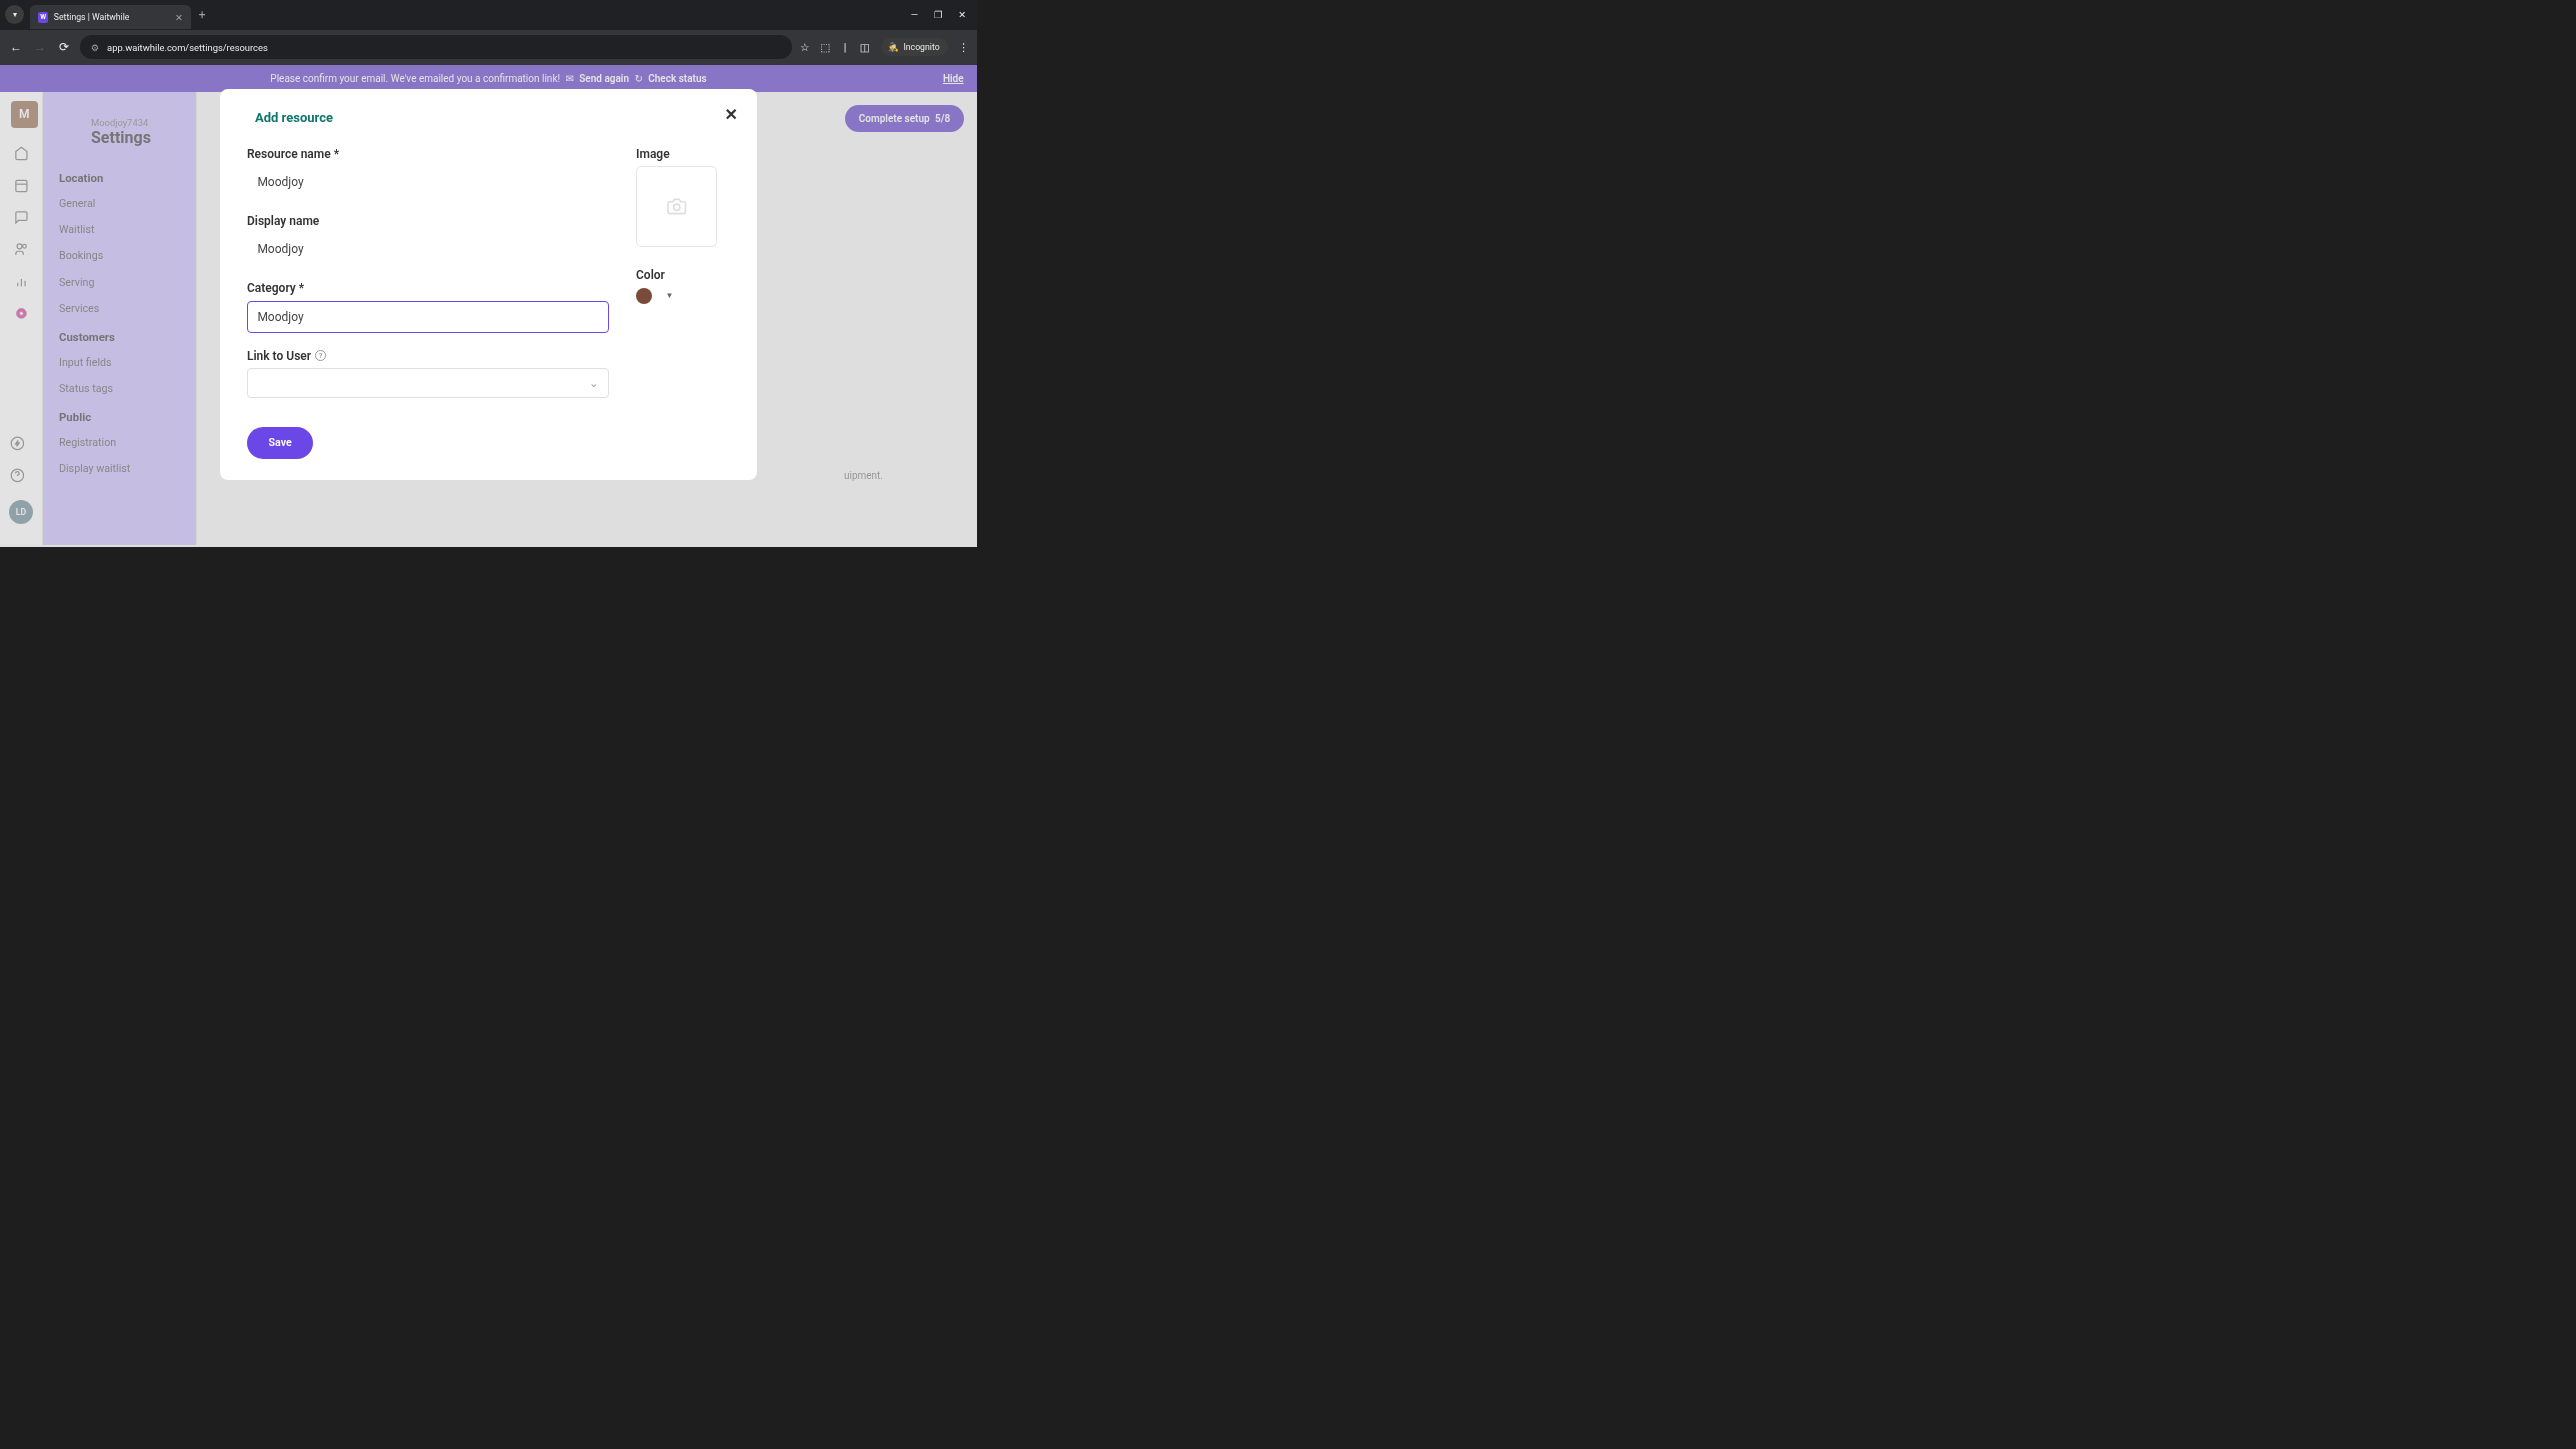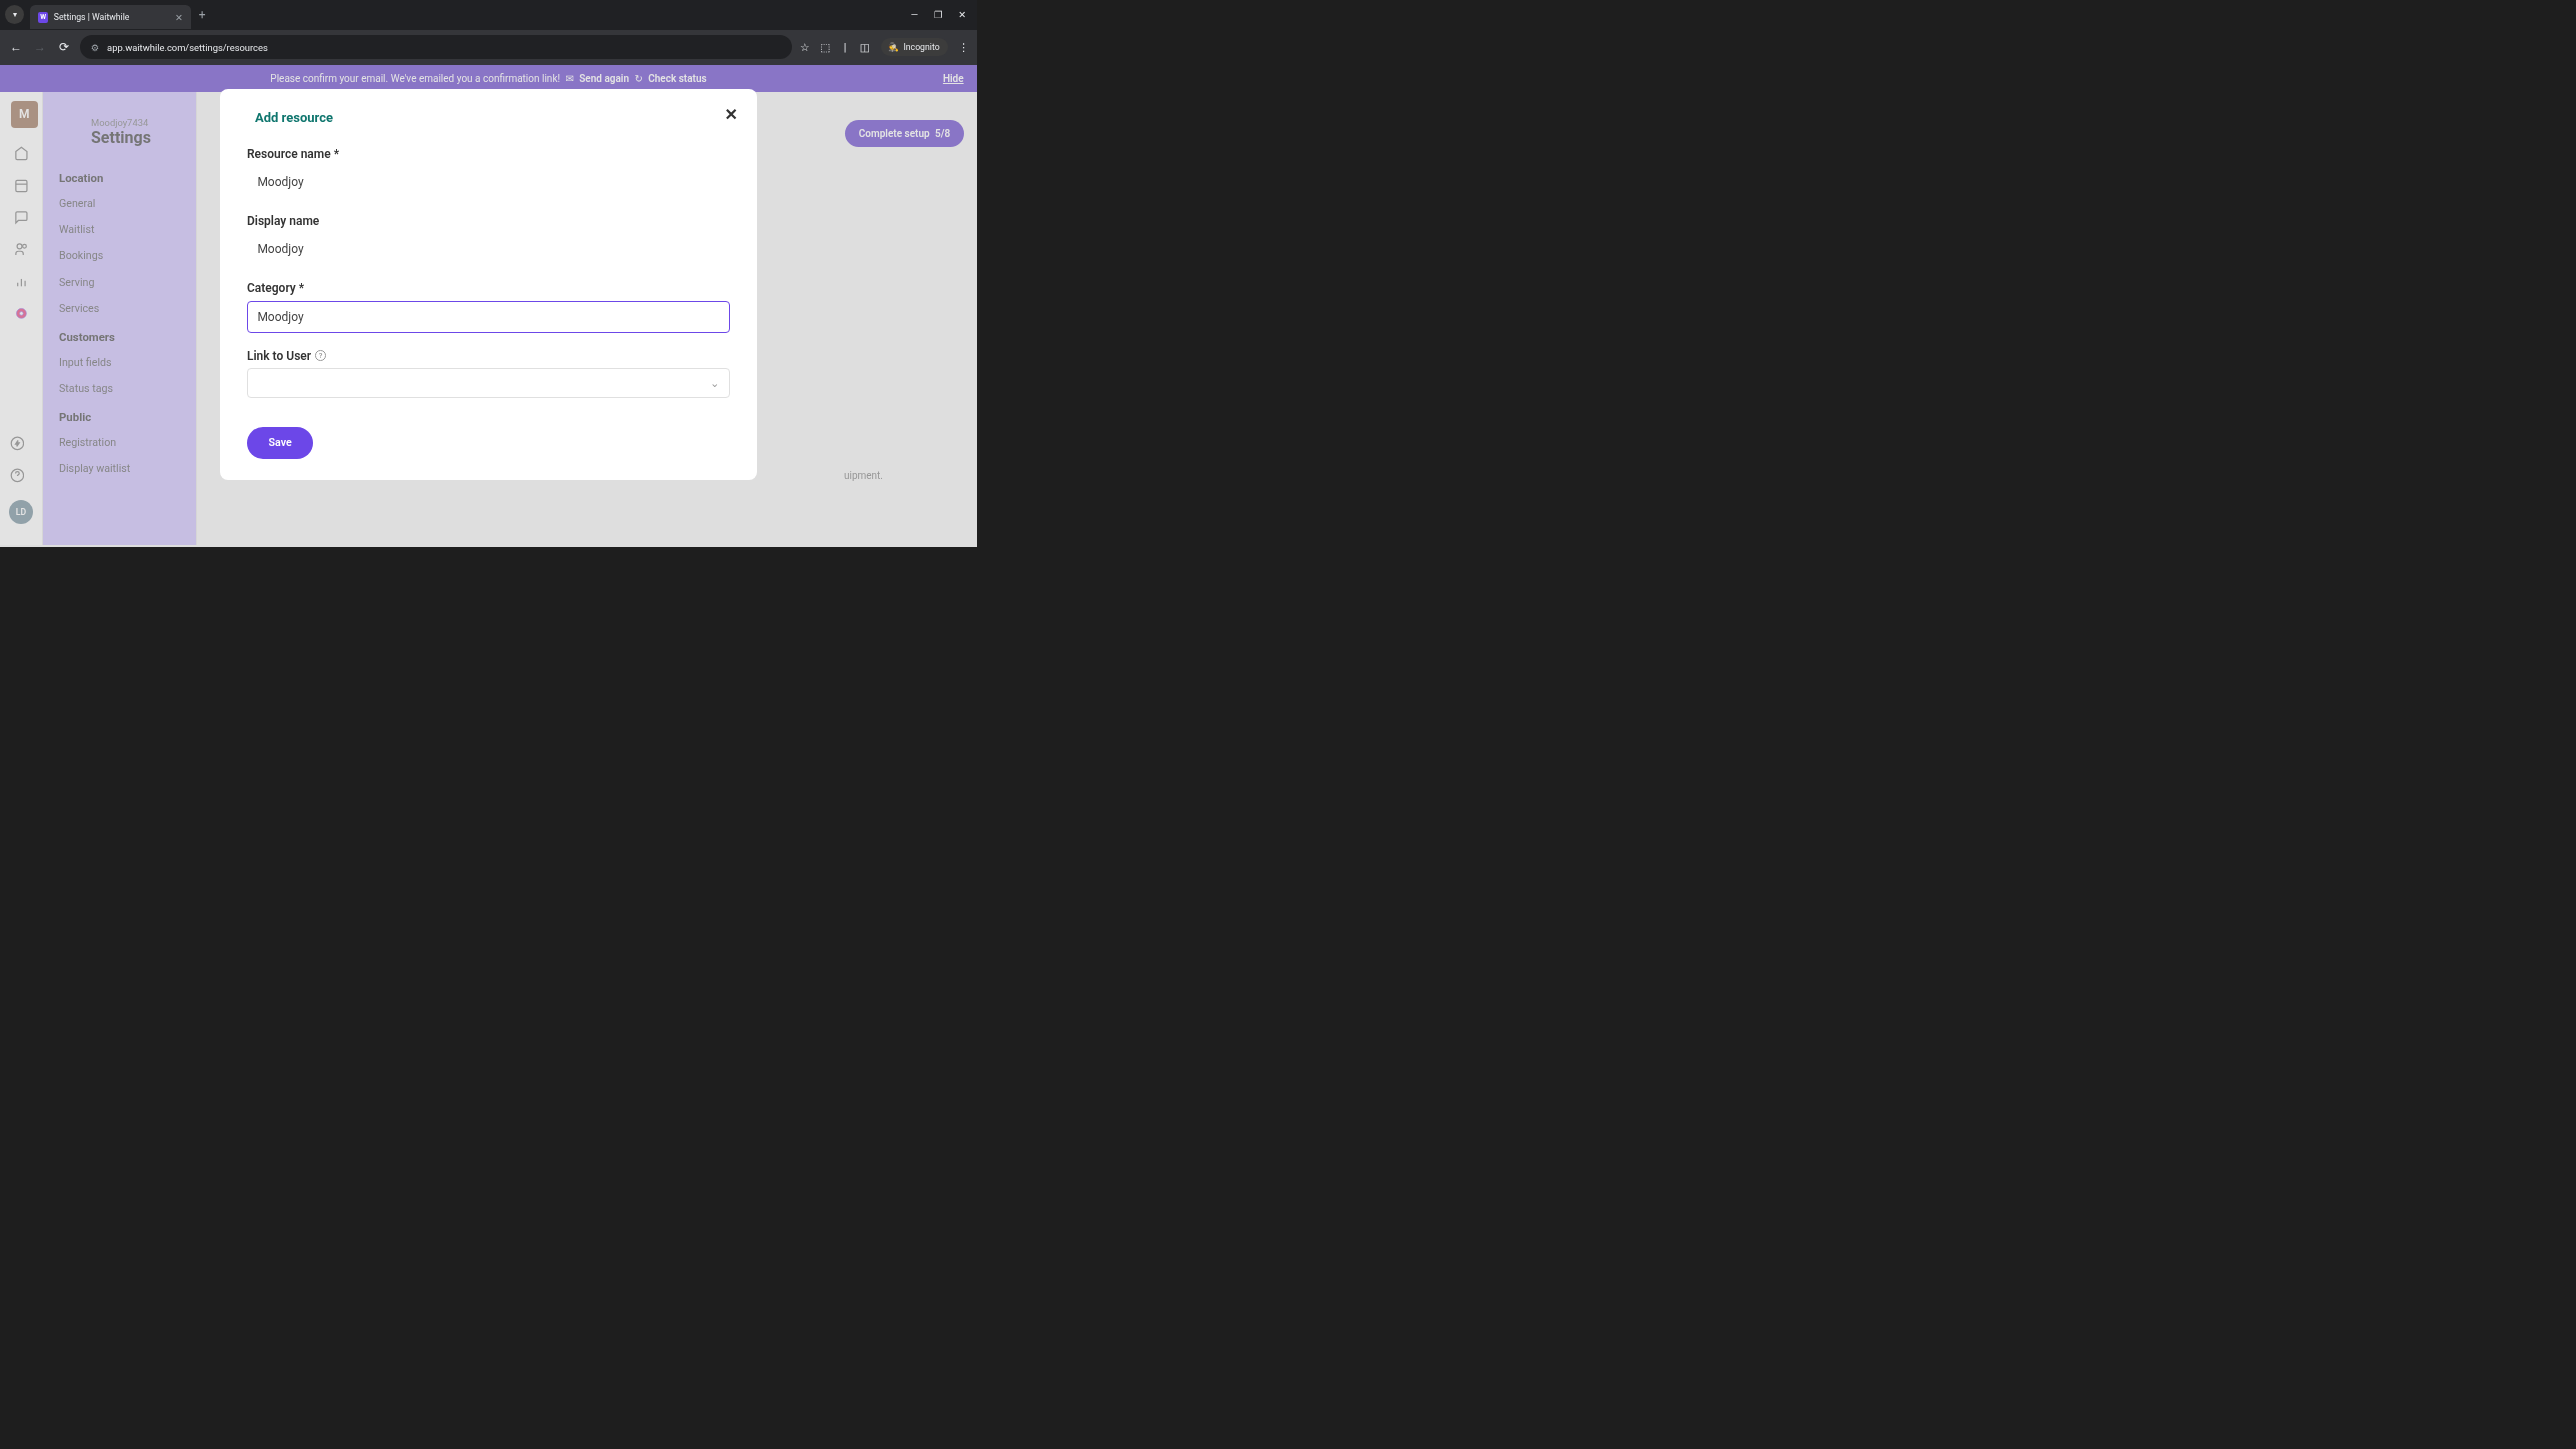--- a/index.html
+++ b/index.html
@@ -231,21 +231,21 @@
     }
     .sidebar-item {
       padding: 6.7px 16px;
       color: #444;
       font-size: 10.7px;
       cursor: pointer;
     }
     .content-header {
       position: absolute;
       right: 13.4px;
-      top: 55px;
+      top: 40px;
     }
     .complete-btn {
       background: #4a22c4;
       color: white;
       border: none;
       padding: 8px 13.4px;
       border-radius: 16px;
       font-size: 10px;
       font-weight: 600;
       cursor: pointer;
@@ -580,17 +580,31 @@
             <div class="form-label">
               <span>Link to User</span>
               <span class="help-icon">?</span>
             </div>
             <div class="form-select" style="position:relative;height:29.5px;">
               <span class="select-arrow">⌄</span>
             </div>
           </div>
           <button class="save-btn">Save</button>
         </div>
+        <div class="form-right">
+          <div class="form-label">Image</div>
+          <div class="image-upload">
+            <svg width="21.5" height="19" viewBox="0 0 24 24" fill="none" stroke="#ddd" stroke-width="2">
+                <path d="M23 19a2 2 0 01-2 2H3a2 2 0 01-2-2V8a2 2 0 012-2h4l2-3h6l2 3h4a2 2 0 012 2z"></path>
+                <circle cx="12" cy="13" r="4"></circle>
+              </svg>
+          </div>
+          <div class="form-label" style="margin-top:21.5px;">Color</div>
+          <div class="color-picker">
+            <div class="color-swatch"></div>
+            <span class="color-arrow">▼</span>
+          </div>
+        </div>
       </div>
     </div>
   </div>
 </div>
 
 
 </body></html>

